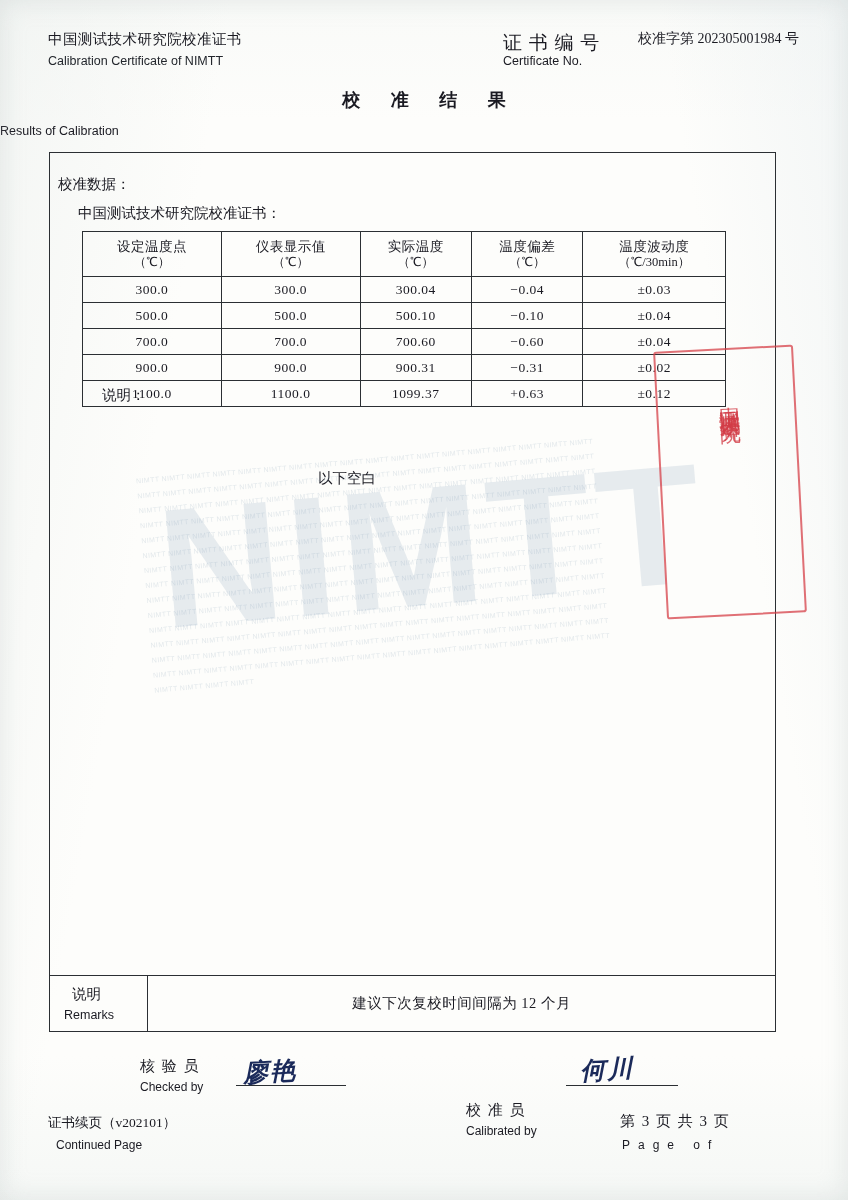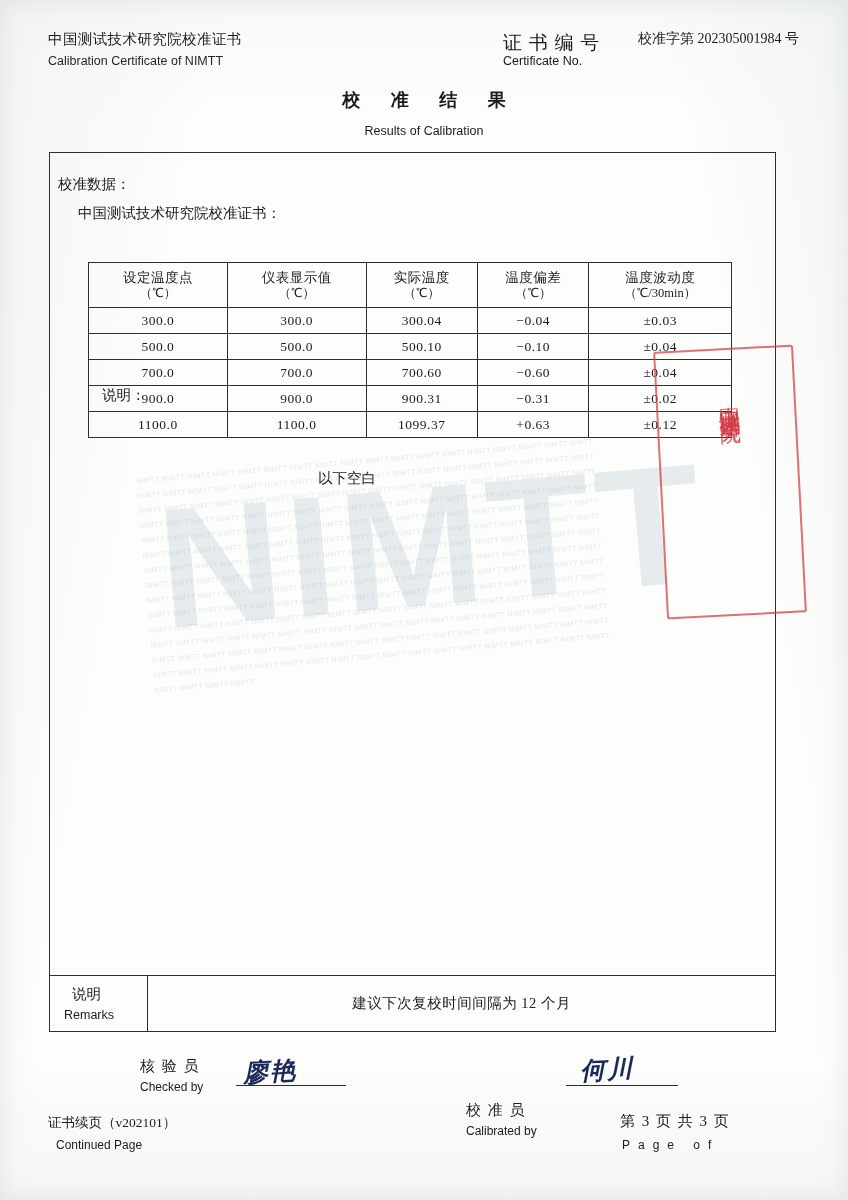--- a/index.html
+++ b/index.html
@@ -96,21 +96,21 @@
     font-weight: bold;
     letter-spacing: 13px;
     text-indent: 13px;
     font-family: "Liberation Serif", serif;
   }
   .title-en {
     position: absolute;
     top: 124px;
     left: 0;
     width: 848px;
-    text-align: center;
+    text-align: left;
     font-size: 12.5px;
     font-family: "Liberation Sans", sans-serif;
   }
 
   
   .frame {
     position: absolute;
     left: 49px;
     top: 152px;
     width: 727px;
@@ -133,26 +133,25 @@
   .lbl-sub {
     position: absolute;
     left: 28px;
     top: 51px;
     font-size: 14.5px;
   }
 
   
   table.data {
     position: absolute;
-    left: 38px;
+    left: 32px;
     top: 78px;
     width: 644px;
     border-collapse: collapse;
     font-size: 13.5px;
-    margin-top: 31px;
   }
   table.data th, table.data td {
     border: 1px solid #2b2f33;
     text-align: center;
     font-weight: normal;
     padding: 0;
     height: 25px;
     line-height: 1.15;
   }
   table.data th {

